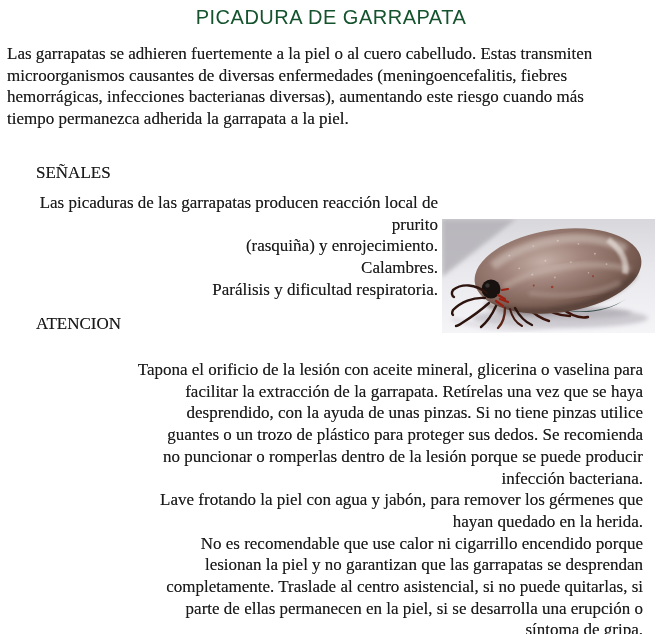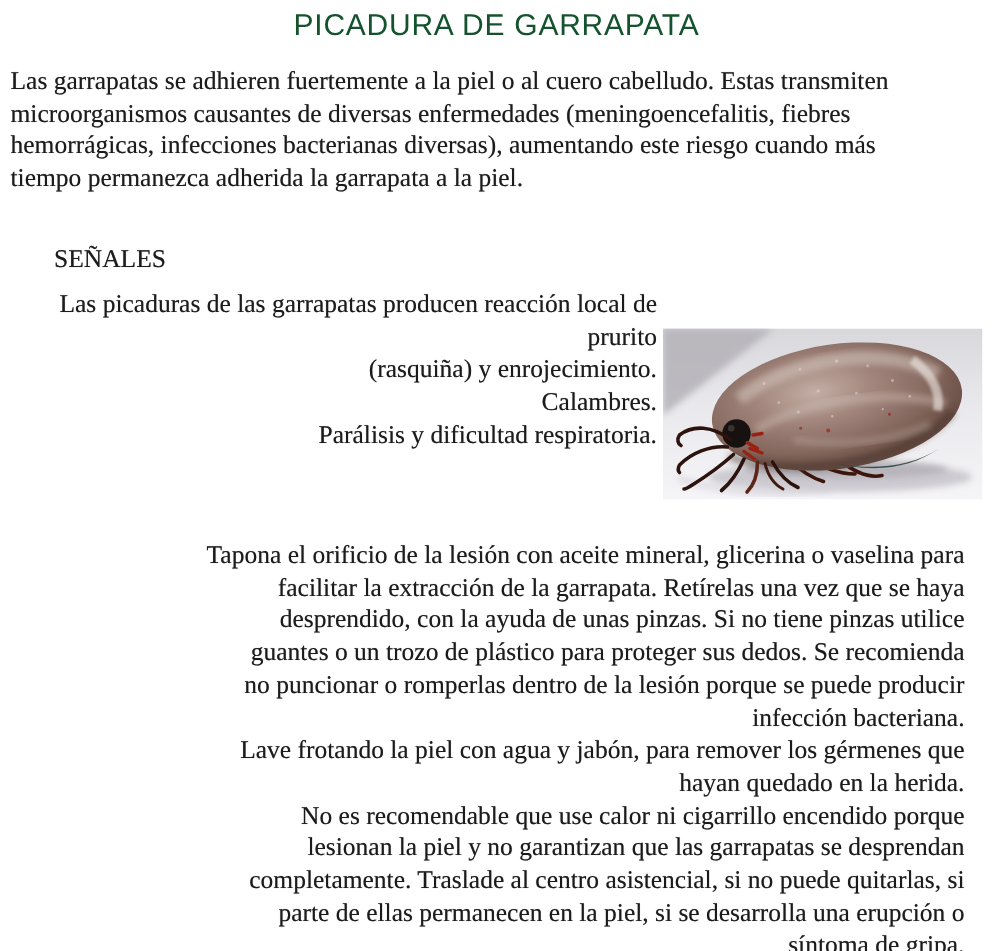--- a/index.html
+++ b/index.html
@@ -163,20 +163,21 @@
         <path d="M43 79 C31 78 19 83 11 91 C10 93 10 95 11 96"></path>
         <path d="M47 84 C38 92 28 99 20 104 C17 106 15 107 14 107"></path>
         <path d="M54 87 C50 96 45 103 39 108"></path>
         <path d="M73 89 C78 98 83 103 90 106"></path>
       </g>
       <path d="M63 89 C63 98 60 105 56 109" stroke="#5d2418" stroke-width="2.4" stroke-linecap="round" fill="none"></path>
       <path d="M68 90 C70 98 74 104 80 107" stroke="#40180f" stroke-width="2" stroke-linecap="round" fill="none"></path>
     </svg>
   </div>
 
+  <h2 class="serif heading heading-atencion">ATENCION</h2>
 
   <p class="serif block block-atencion">Tapona el orificio de la lesión con aceite mineral, glicerina o vaselina para
 facilitar la extracción de la garrapata. Retírelas una vez que se haya
 desprendido, con la ayuda de unas pinzas. Si no tiene pinzas utilice
 guantes o un trozo de plástico para proteger sus dedos. Se recomienda
 no puncionar o romperlas dentro de la lesión porque se puede producir
 infección bacteriana.
 Lave frotando la piel con agua y jabón, para remover los gérmenes que
 hayan quedado en la herida.
 No es recomendable que use calor ni cigarrillo encendido porque

